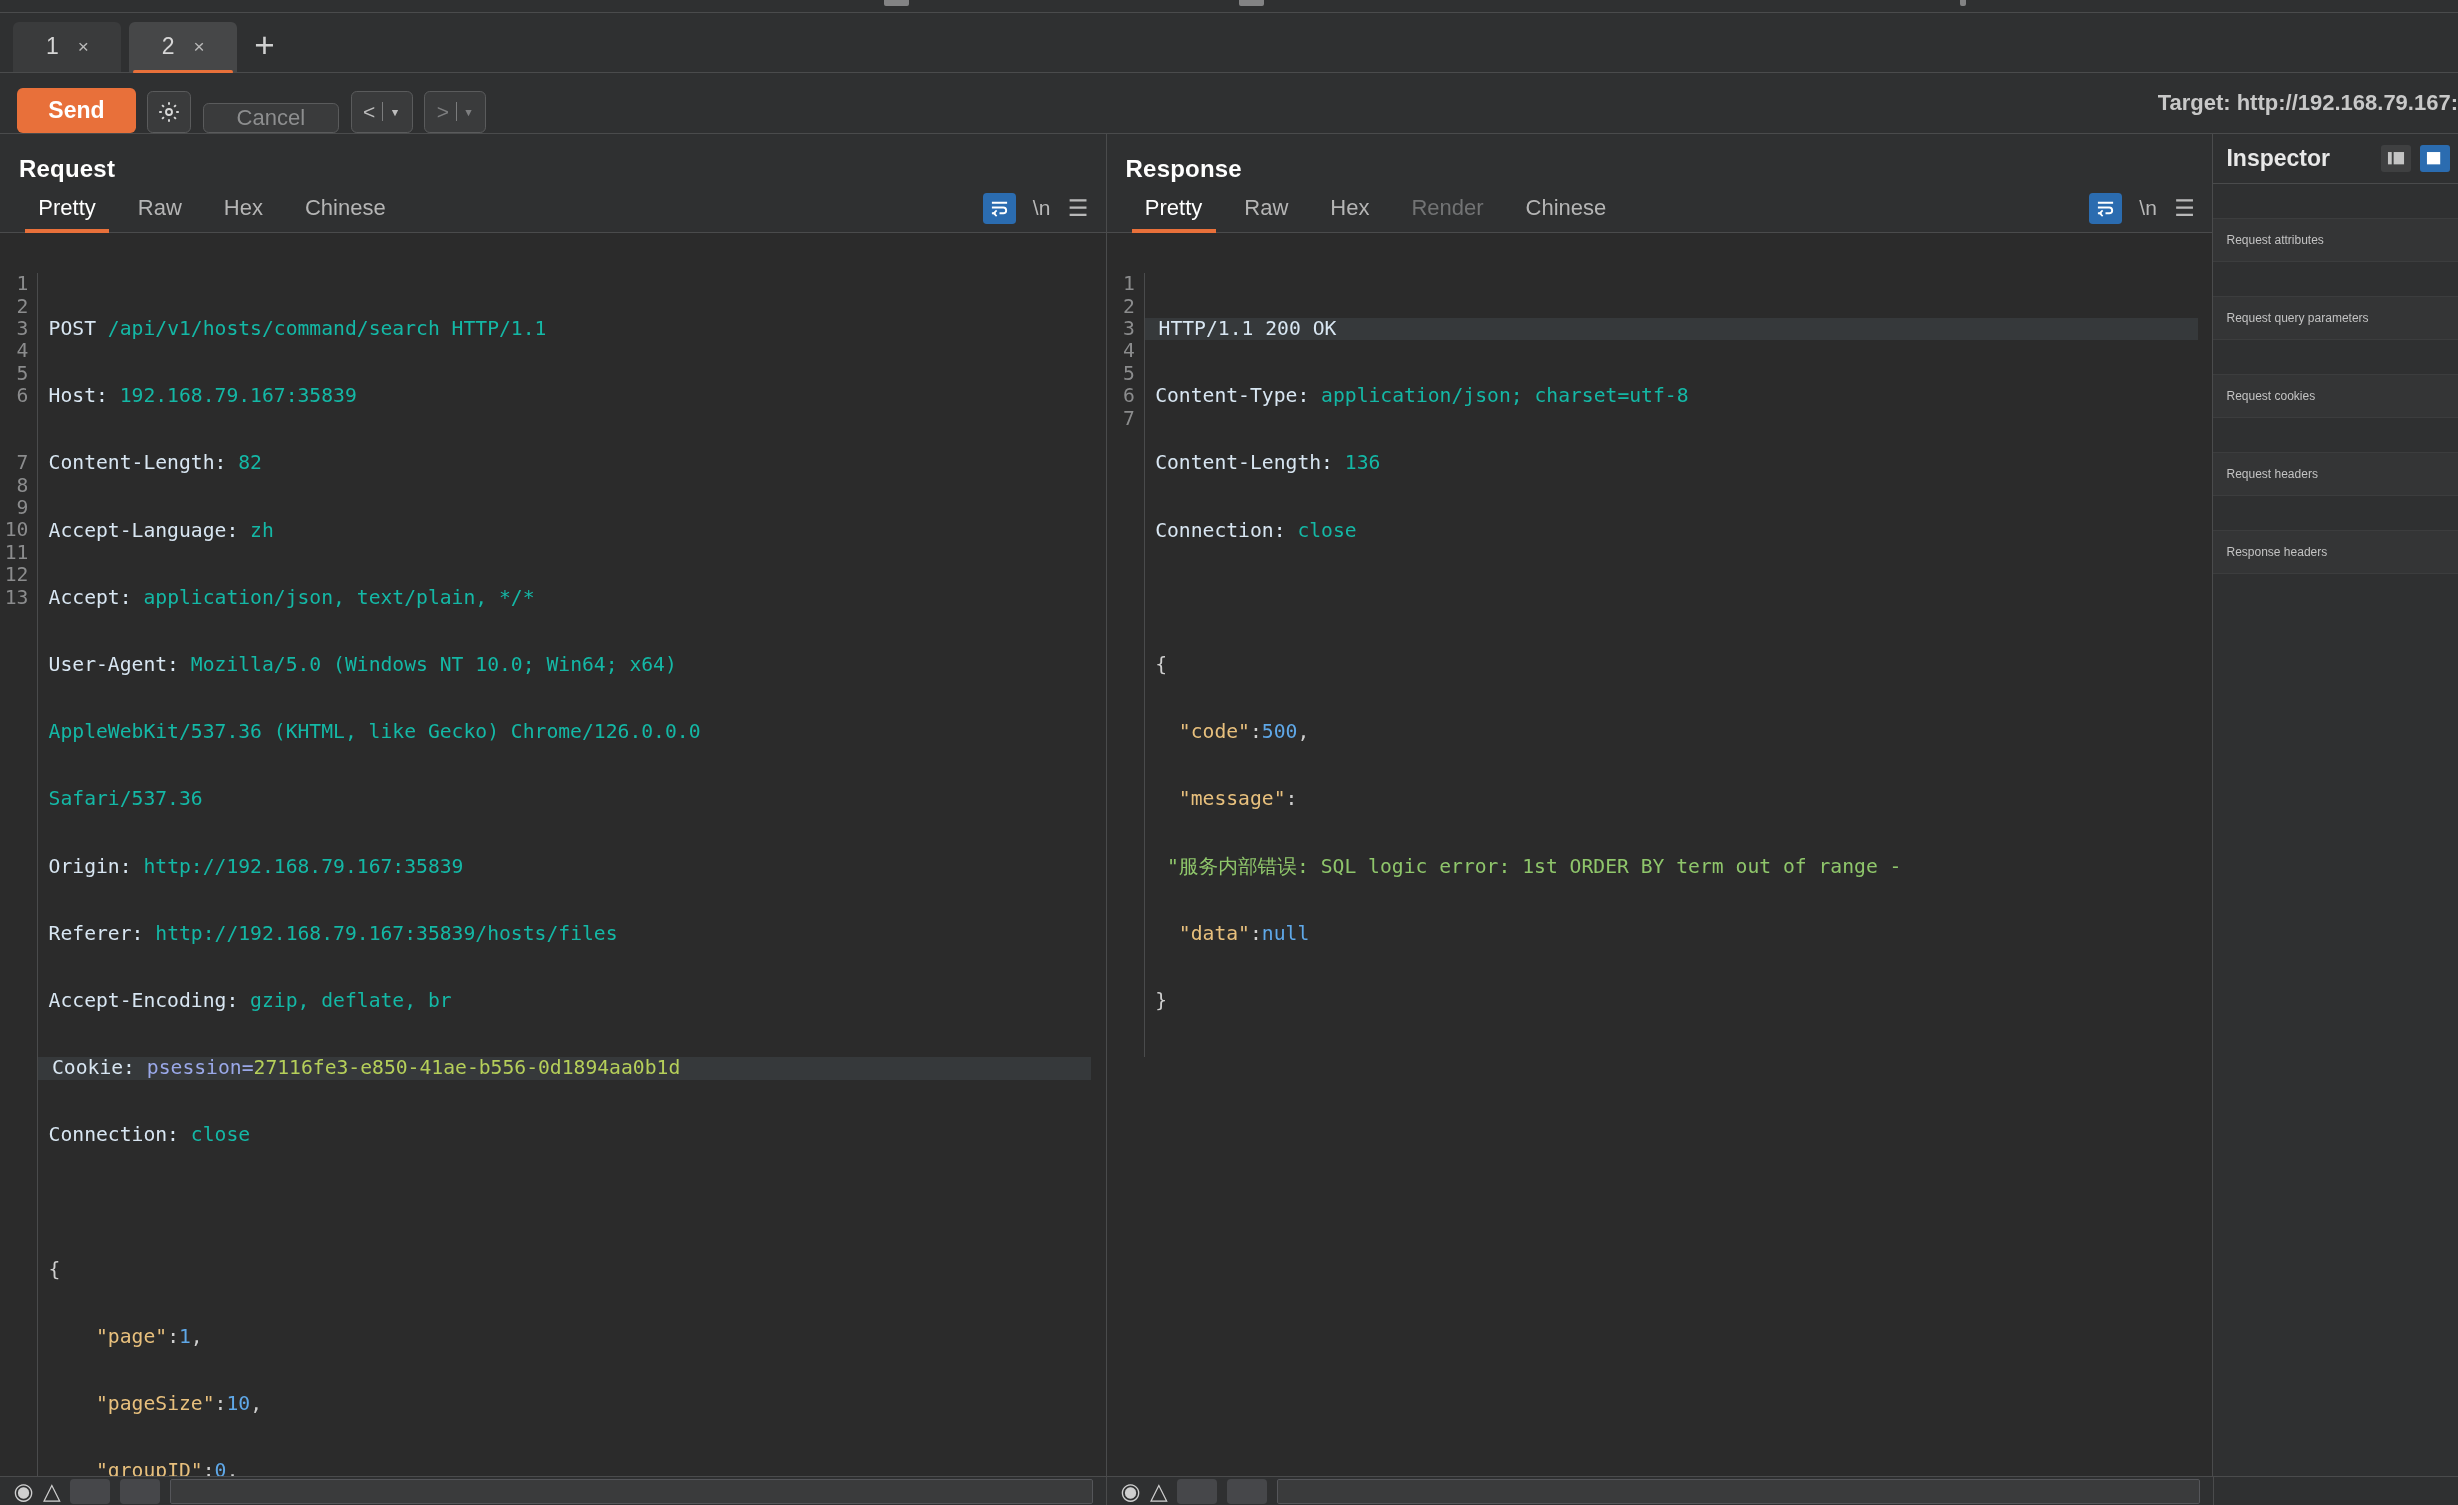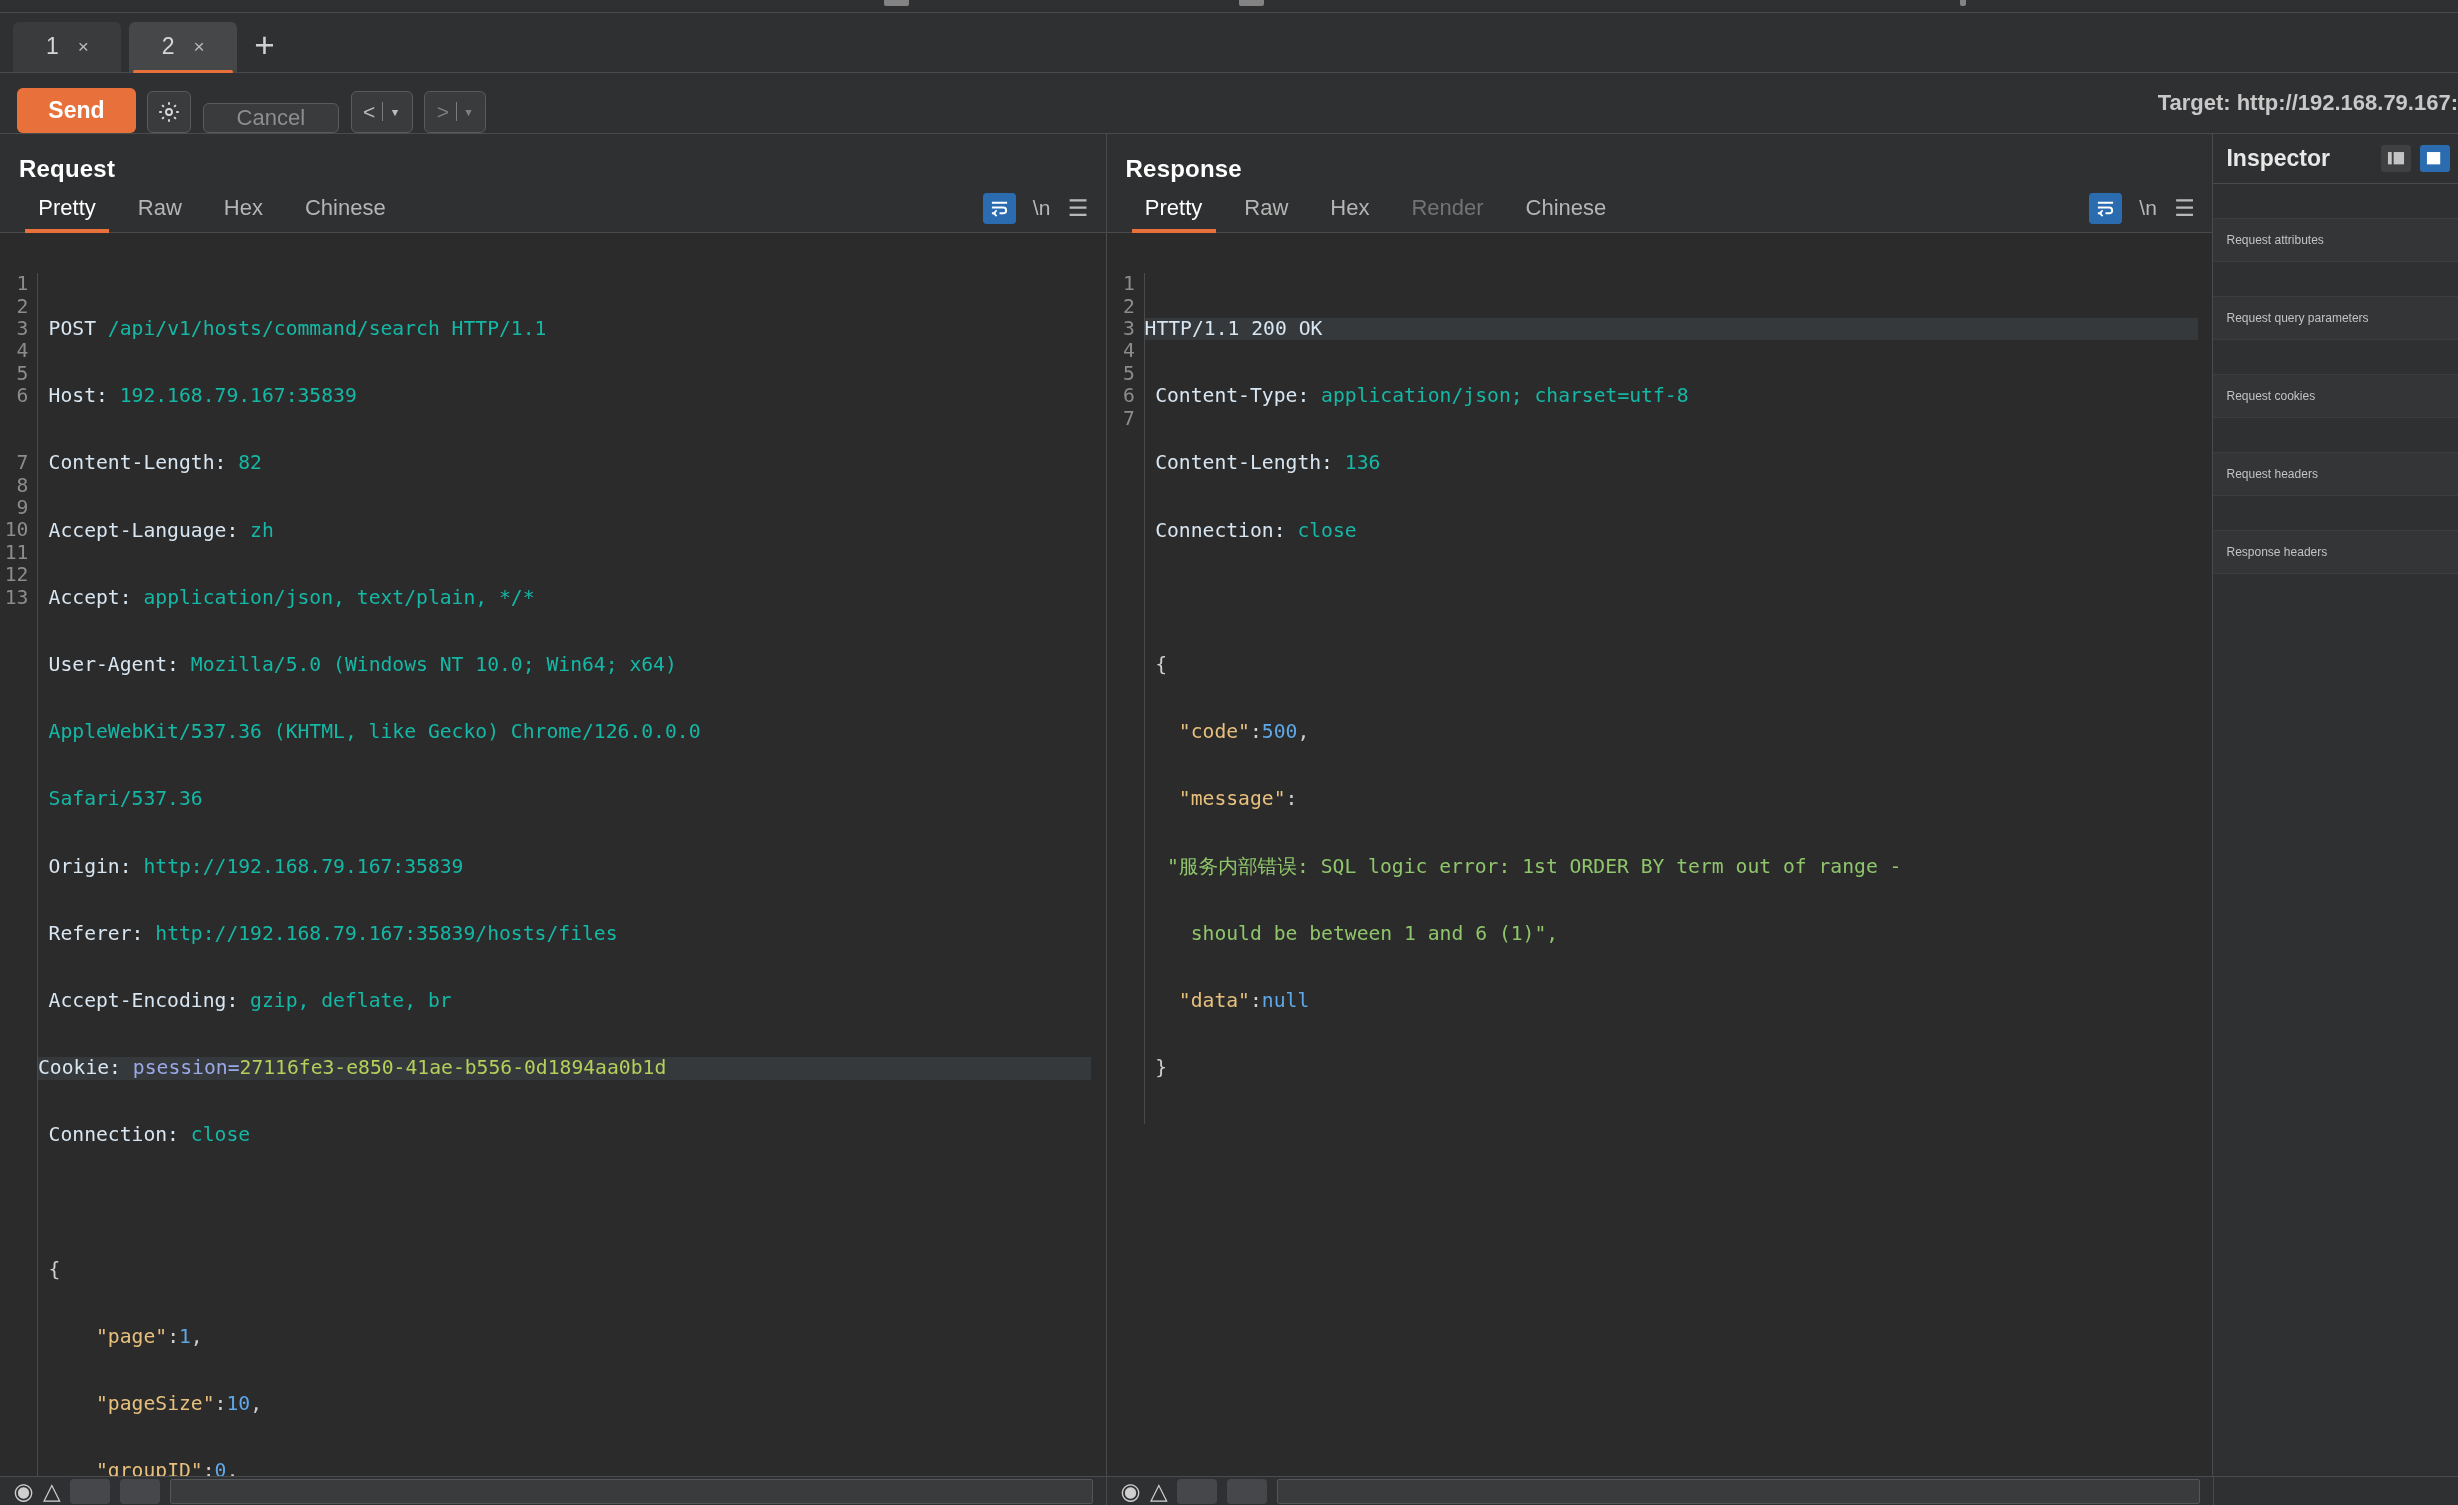--- a/index.html
+++ b/index.html
@@ -113,21 +113,21 @@
     font-family: "DejaVu Sans Mono", monospace; font-size: 19.7px; line-height: 22.4px;
   }
   .code-wrap { display: flex; padding-top: 6.7px; }
   .gutter {
     width: 38px; text-align: right; color: #8b8c8d; padding-right: 8.6px;
     border-right: 1px solid #4a4b4c; flex: 0 0 38px; user-select: none;
   }
   .gutter div { height: 22.4px; }
   .codecol { flex: 1; padding-left: 10.6px; white-space: pre; }
   .codecol div { height: 22.4px; }
-  .hl-row-full { background: #36393b; margin-left: -10.6px; padding-left: 0; width: 1053px; }
+  .hl-row-full { background: #36393b; margin-left: -10.6px; padding-left: 14px; width: 1053px; }
 
   .k-hdr  { color: #d8e6f2; }
   .k-val  { color: #14b8a6; }
   .k-key  { color: #e8c07d; }
   .k-num  { color: #5fa8e8; }
   .k-str  { color: #8fc66b; }
   .k-punc { color: #cfcfcf; }
   .k-cookie-name { color: #9aa8e8; }
   .k-cookie-val  { color: #b5cf5a; }
 
@@ -321,21 +321,20 @@
           <div class="codecol">
             <div class="hl-row-full"><span class="k-hdr">HTTP/1.1 200 OK</span></div>
             <div><span class="k-hdr">Content-Type:</span><span class="k-val"> application/json; charset=utf-8</span></div>
             <div><span class="k-hdr">Content-Length:</span><span class="k-val"> 136</span></div>
             <div><span class="k-hdr">Connection:</span><span class="k-val"> close</span></div>
             <div>&nbsp;</div>
             <div><span class="k-punc">{</span></div>
             <div><span class="k-punc">  </span><span class="k-key">"code"</span><span class="k-punc">:</span><span class="k-num">500</span><span class="k-punc">,</span></div>
             <div><span class="k-punc">  </span><span class="k-key">"message"</span><span class="k-punc">:</span></div>
             <div><span class="k-punc"> </span><span class="k-str">"服务内部错误: SQL logic error: 1st ORDER BY term out of range -</span></div>
-            <div><span class="k-punc"> </span><span class="k-str">  should be between 1 and 6 (1)",</span></div>
             <div><span class="k-punc">  </span><span class="k-key">"data"</span><span class="k-punc">:</span><span class="k-num">null</span></div>
             <div><span class="k-punc">}</span></div>
           </div>
         </div>
       </div>
     </div>
 
     <div class="pane pane-insp">
       <div class="insp-head">
         <div class="insp-title">Inspector</div>

